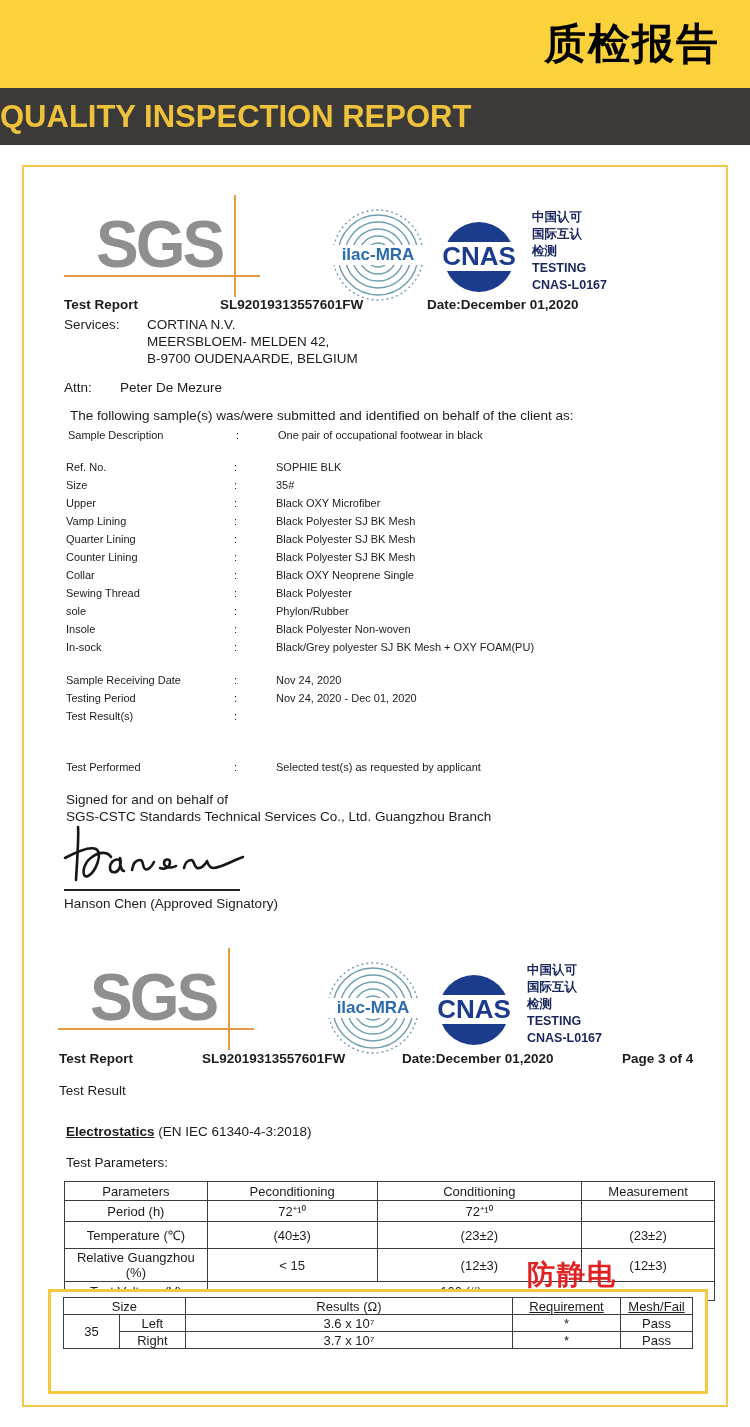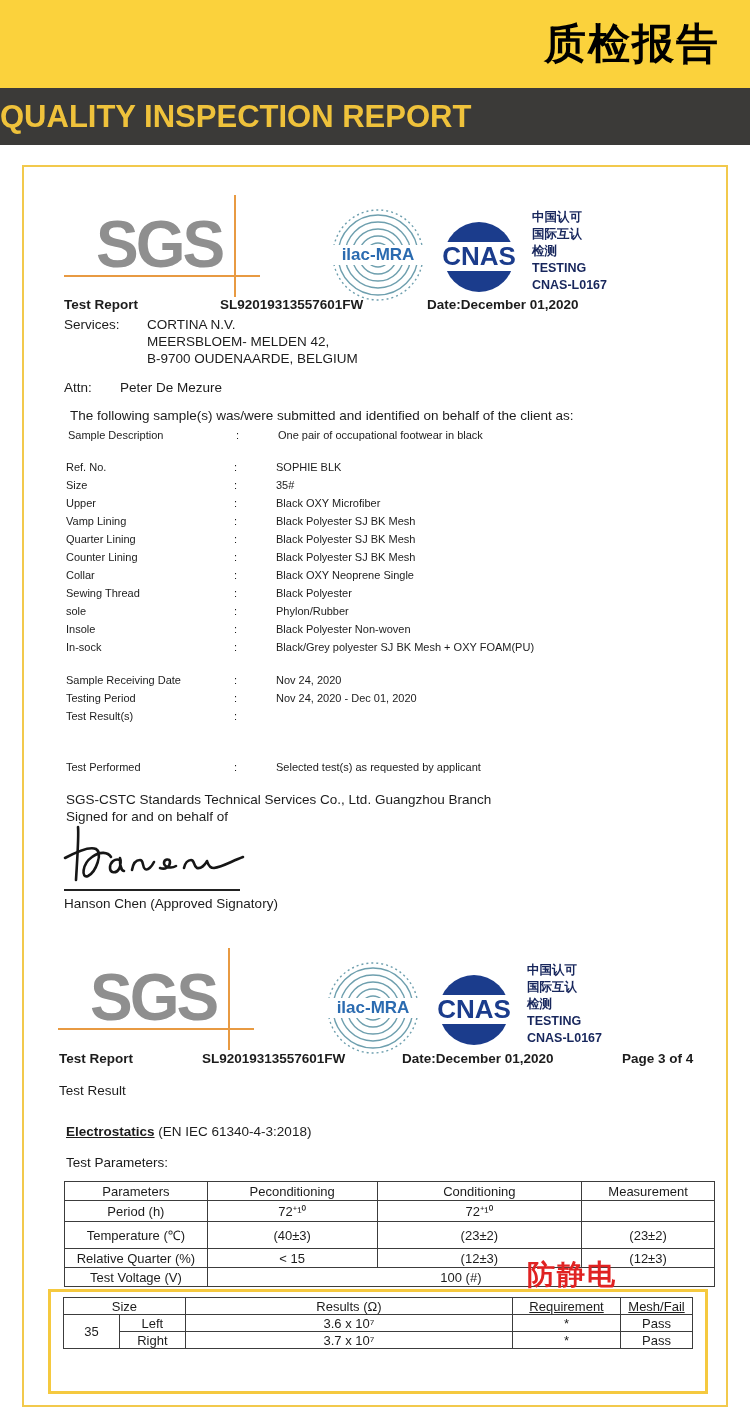--- a/index.html
+++ b/index.html
@@ -197,22 +197,22 @@
     </div>
   </div>
 
   <div class="abs kv" style="left:42px;top:591px;width:650px;">
     <span>Test Performed</span>
     <span>:</span>
     <span class="v">Selected test(s) as requested by applicant</span>
   </div>
 
   <div class="abs t13" style="left:42px;top:624px;">
+    <div>Signed for and on behalf of</div>
     <div>SGS-CSTC Standards Technical Services Co., Ltd. Guangzhou Branch</div>
-    <div>Signed for and on behalf of</div>
   </div>
 
   <svg class="abs" style="left:36px;top:655px;" width="190" height="66" viewBox="0 0 190 66">
     <g fill="none" stroke="#161616" stroke-width="2.6" stroke-linecap="round" stroke-linejoin="round">
       <path d="M16 58 C17 40 19 14 18 5"></path>
       <path d="M5 36 C18 29 30 24 36 27 C43 31 36 50 28 54 C21 57 22 42 32 35 C40 29 48 30 51 35"></path>
       <path d="M60 38 C55 36 50 40 50 46 C50 51 56 52 59 47 C61 43 61 38 60 36 C60 42 60 48 64 49"></path>
       <path d="M72 48 C73 42 76 38 80 38 C84 38 82 45 85 47 C88 49 92 44 94 40"></path>
       <path d="M100 46 C105 48 110 45 110 40 C110 36 104 37 104 41 C104 45 111 47 116 44"></path>
       <path d="M124 46 C125 41 128 38 131 38 C135 38 133 44 137 46 C141 47 145 43 147 39 C148 42 149 46 154 46 C162 45 172 39 183 35"></path>
@@ -290,21 +290,21 @@
       <td>72⁺¹⁰</td>
       <td></td>
     </tr>
     <tr class="taller">
       <td>Temperature (℃)</td>
       <td>(40±3)</td>
       <td>(23±2)</td>
       <td>(23±2)</td>
     </tr>
     <tr>
-      <td>Relative Quarter (%)</td>
+      <td>Relative Guangzhou (%)</td>
       <td>&lt; 15</td>
       <td>(12±3)</td>
       <td>(12±3)</td>
     </tr>
     <tr>
       <td>Test Voltage (V)</td>
       <td colspan="3">100 (#)</td>
     </tr>
   </tbody>
     </table>

